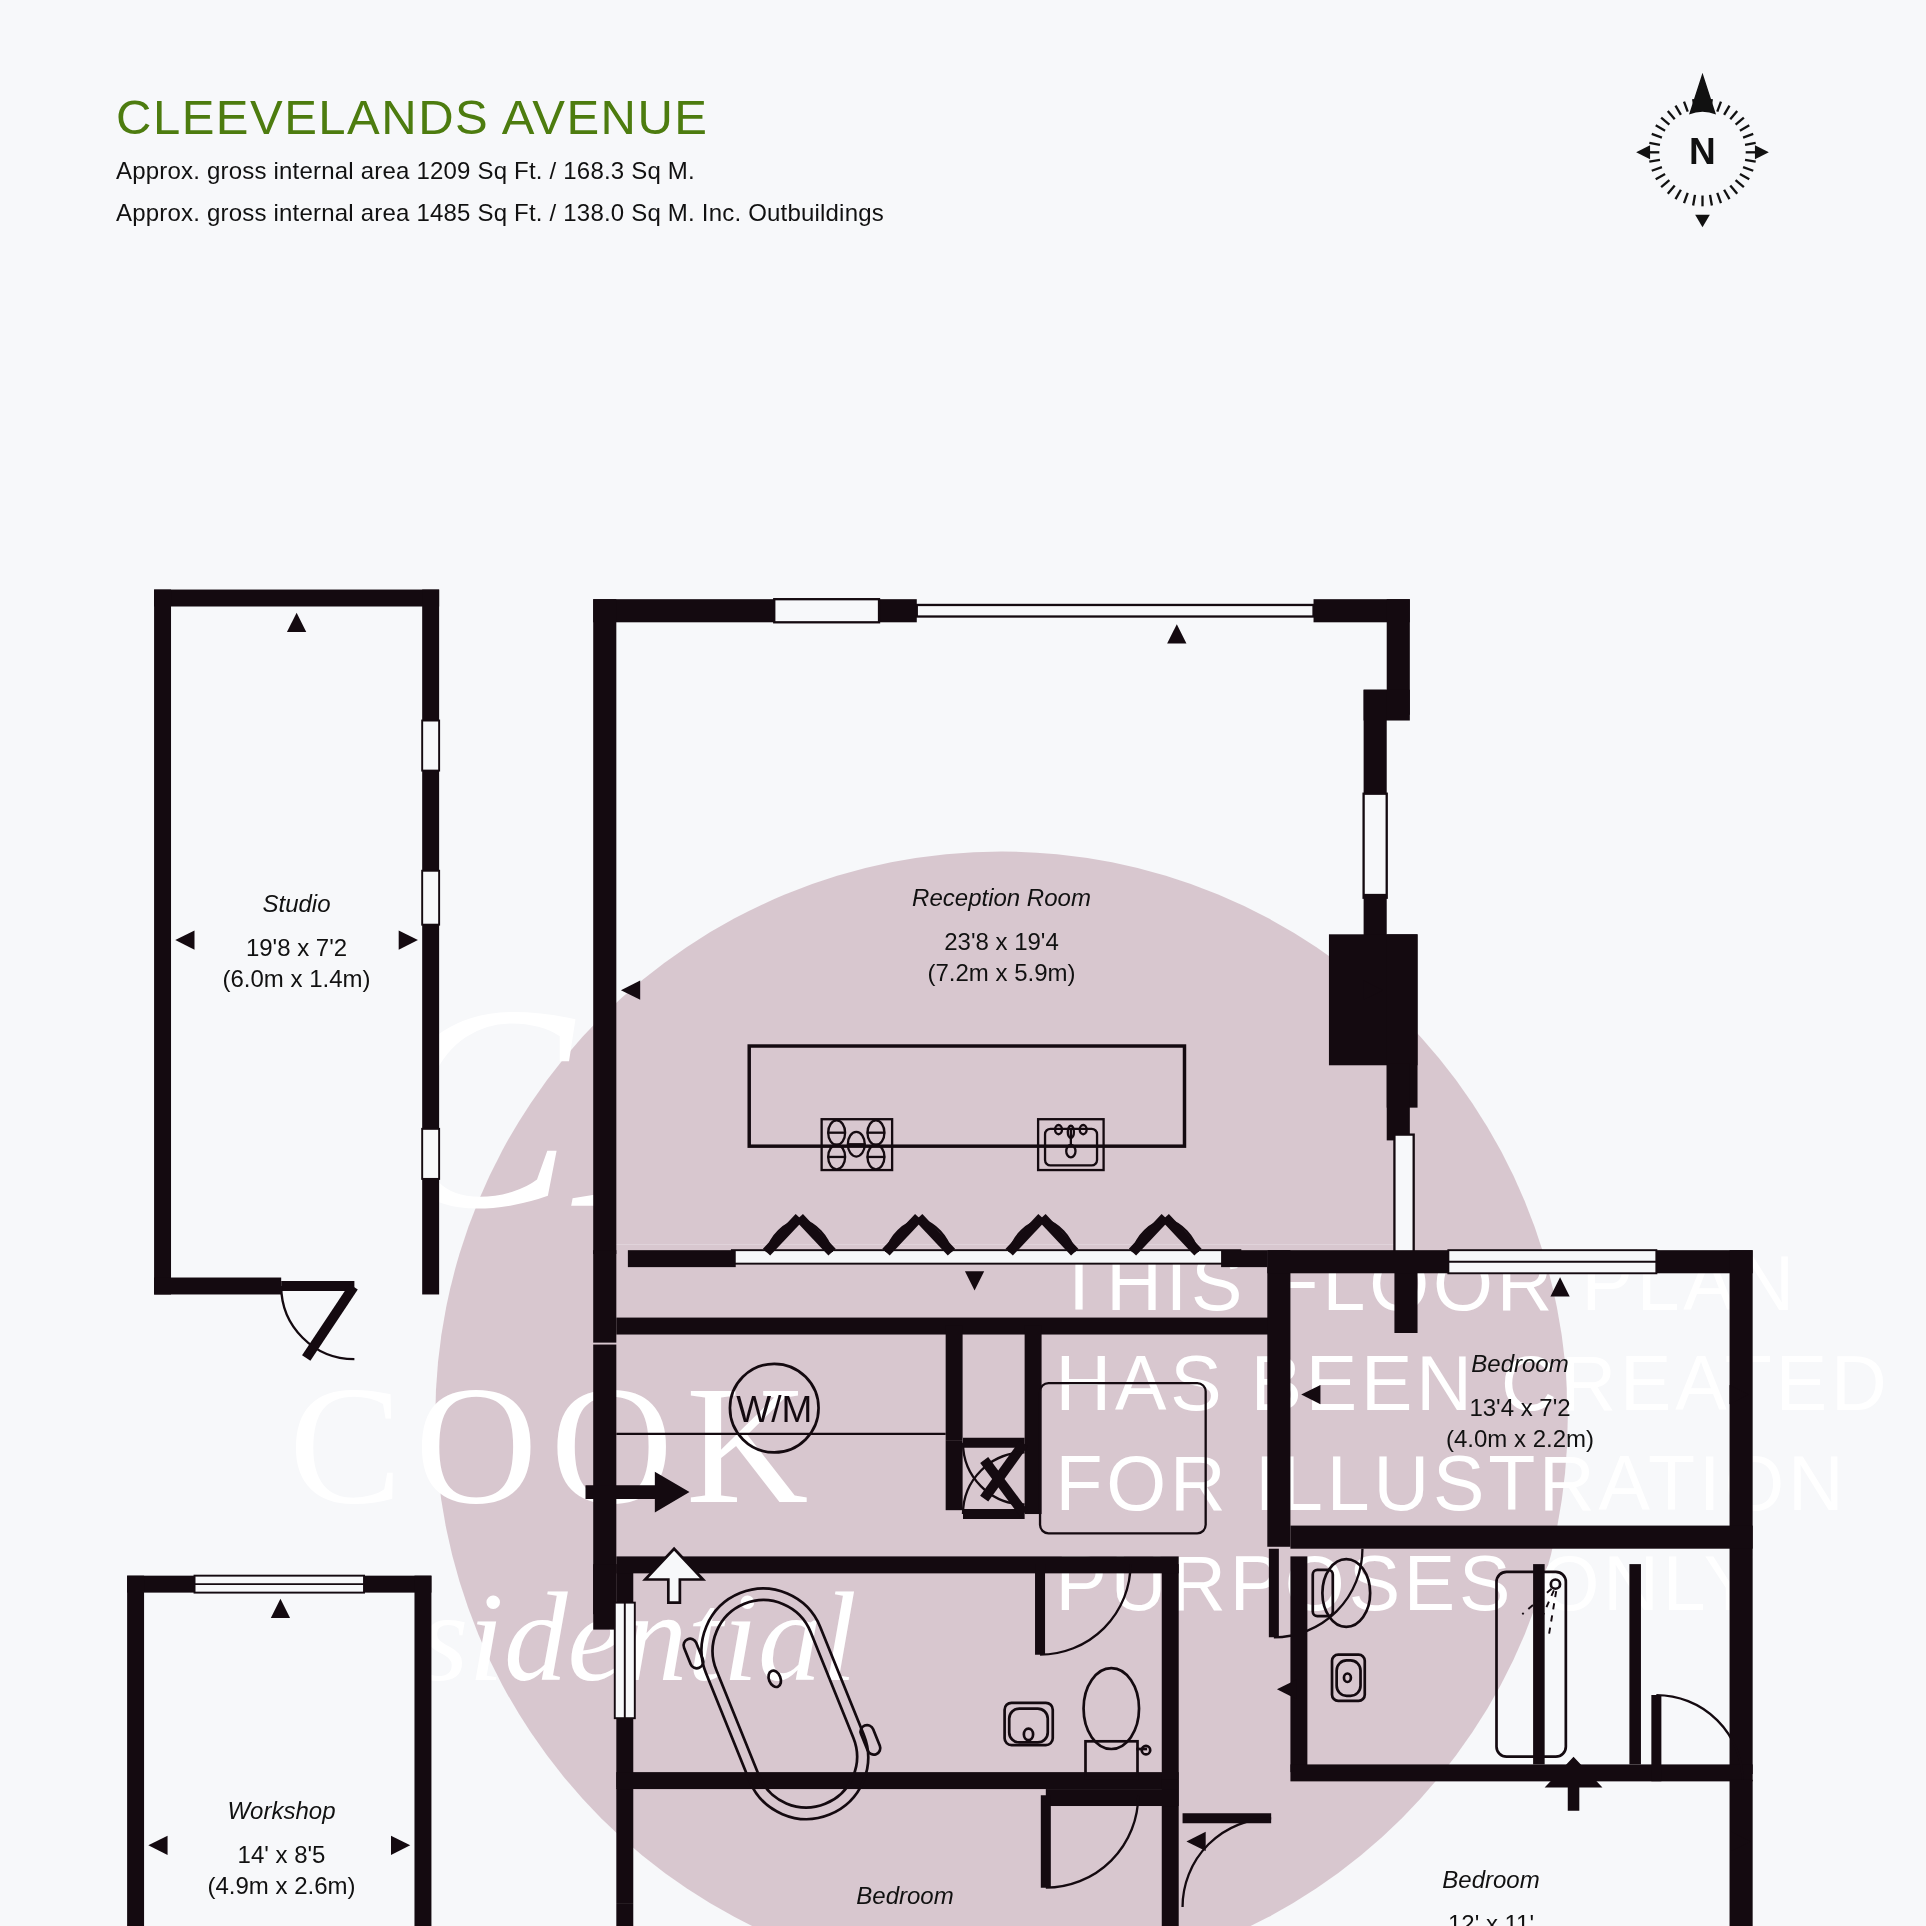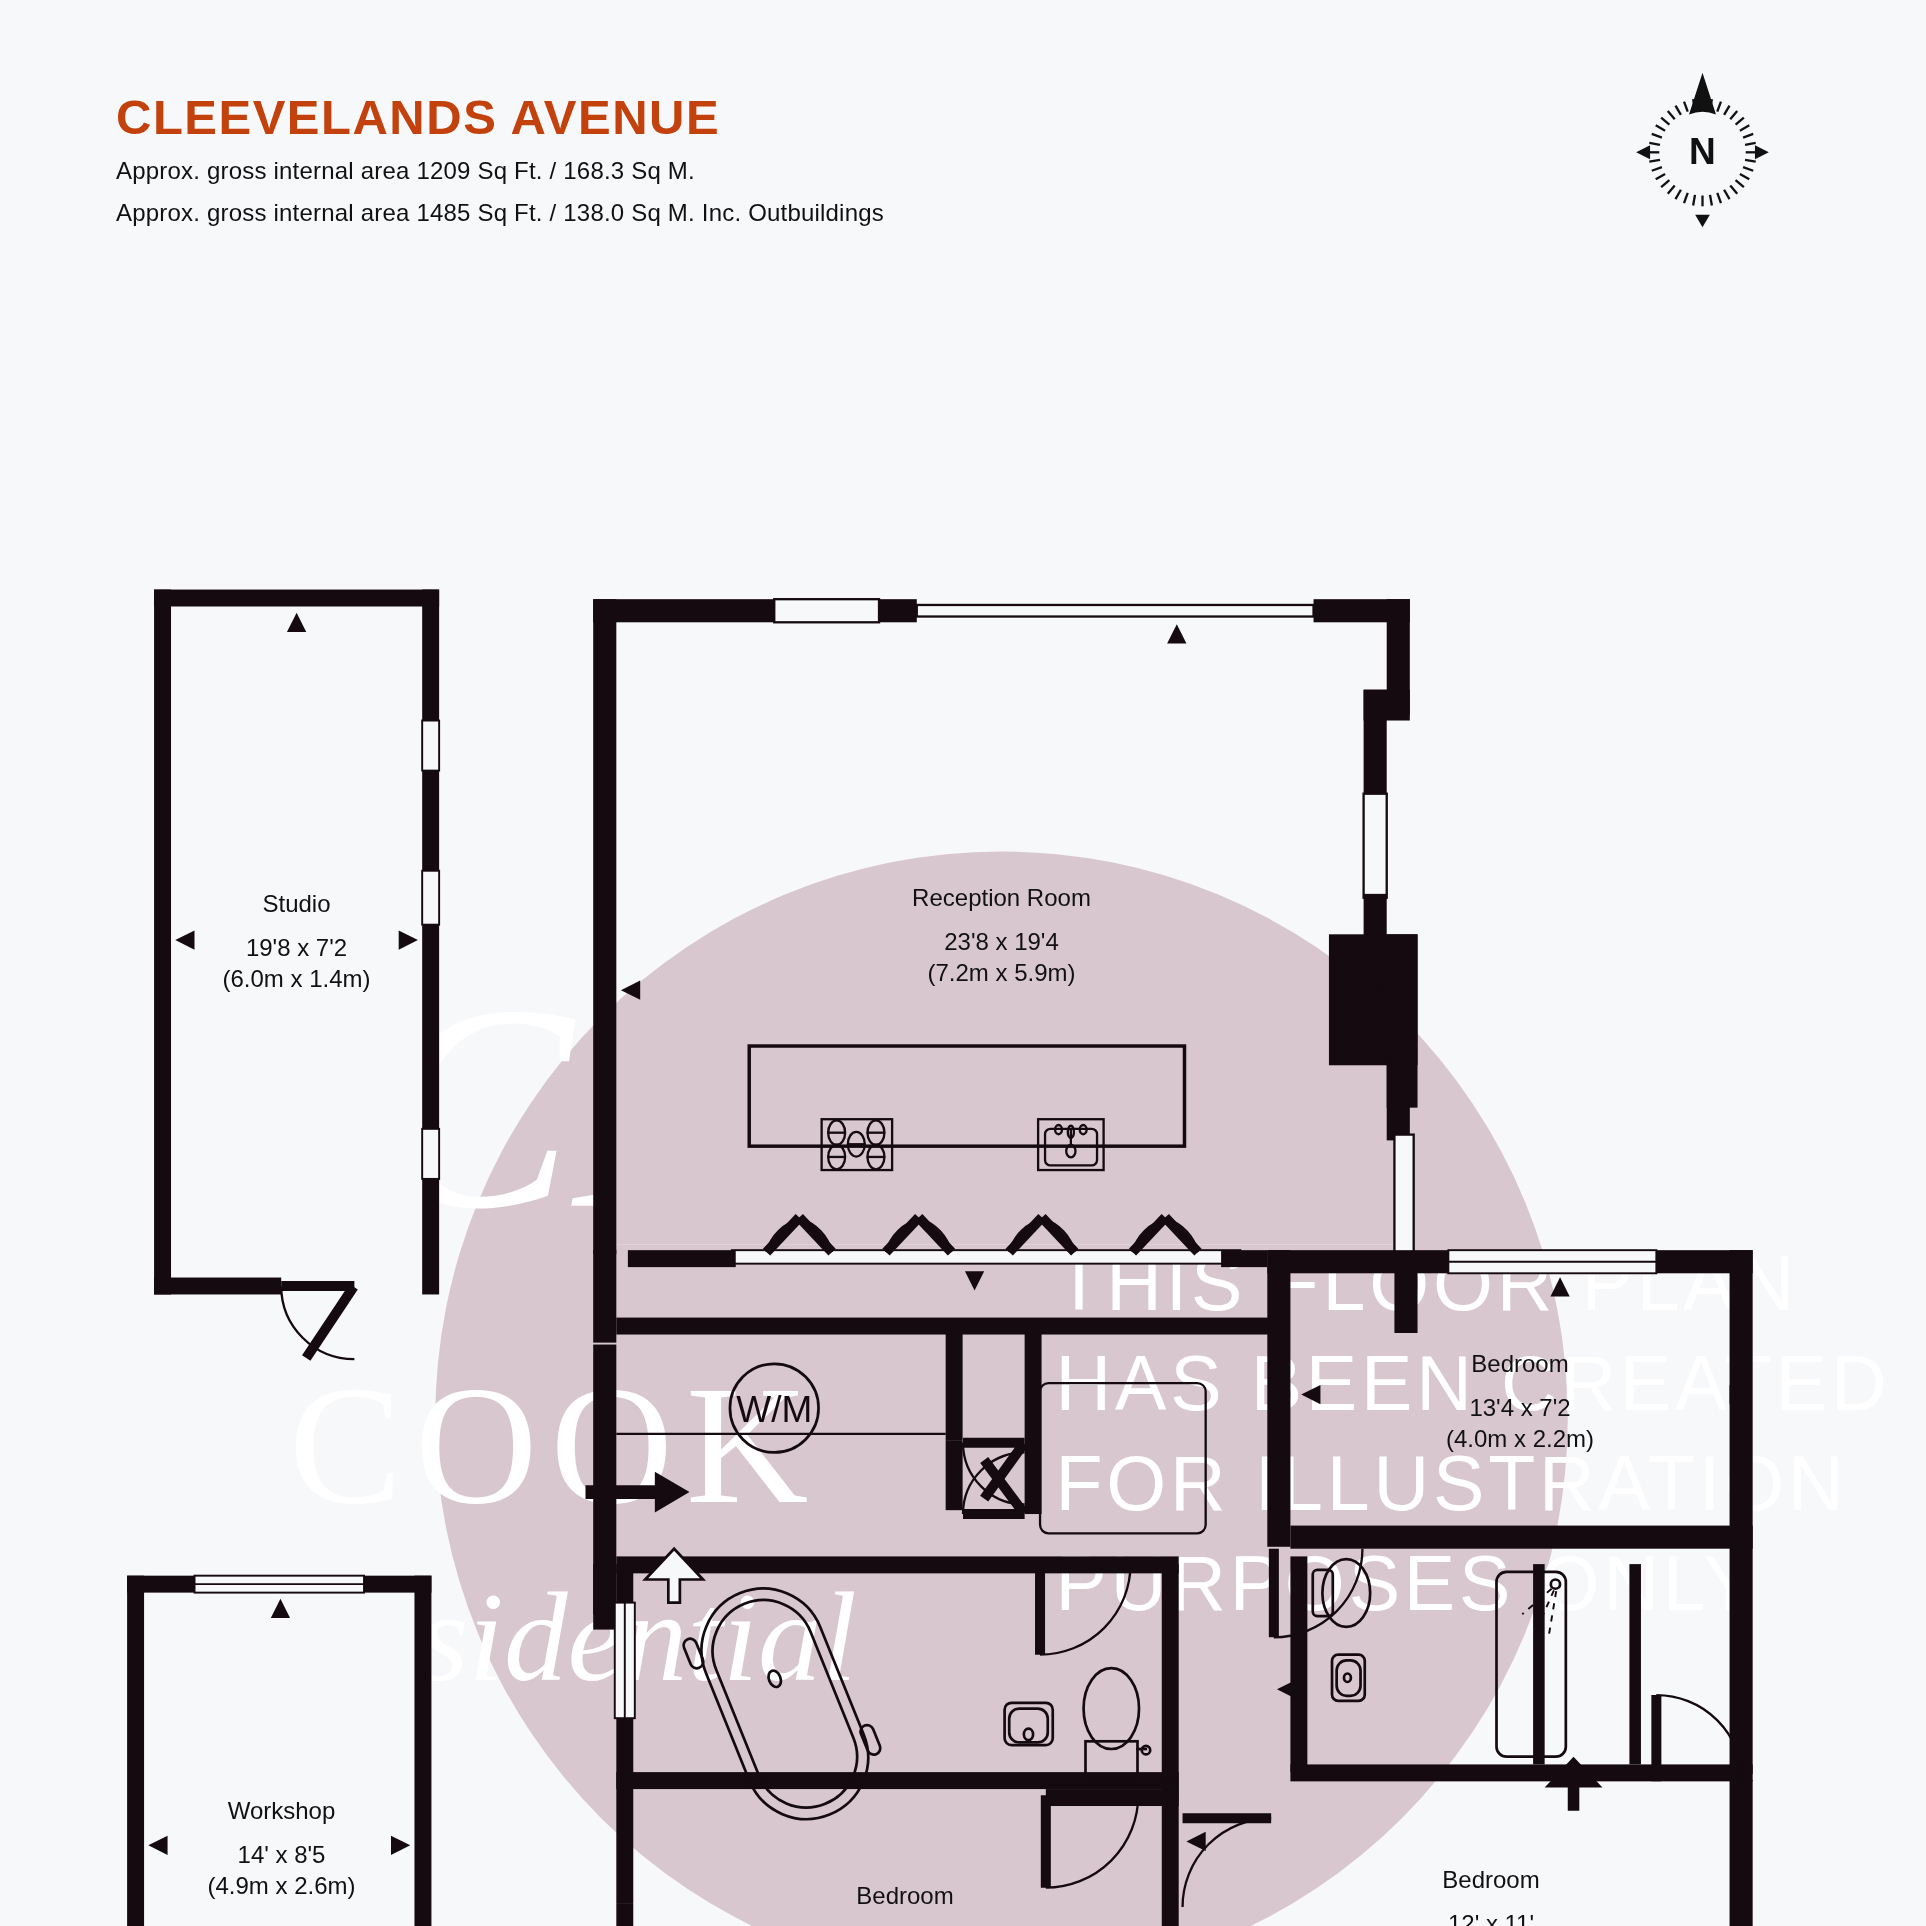--- a/index.html
+++ b/index.html
@@ -8,41 +8,41 @@
     width:1926px;height:2728px;
     background:#f7f8fa;
     font-family:"Liberation Sans", sans-serif;
     position:relative;overflow:hidden;
   }
   #page{position:absolute;inset:0;}
 
   
   #header{position:absolute;left:116px;top:92px;}
   #title{
-    font-size:49px;letter-spacing:1.5px;color:#c2410c;
-    font-weight:700;line-height:1.05;white-space:nowrap;
+    font-size:49px;letter-spacing:1.5px;color:#4d7c0f;
+    font-weight:400;line-height:1.05;white-space:nowrap;
   }
   .sub{
     font-size:24px;color:#111;margin-top:14px;white-space:nowrap;
     letter-spacing:0.2px;
   }
 
   
   #compass{position:absolute;left:1633px;top:69px;width:139px;height:162px;}
 
   
   #plan{position:absolute;left:0;top:0;width:1926px;height:2728px;}
   #plan svg{display:block;}
 
   
   .rlabel{
     position:absolute;text-align:center;color:#111;
     font-size:24px;line-height:1.30;white-space:nowrap;
   }
-  .rlabel .nm{display:block;}
+  .rlabel .nm{display:block;font-style:italic;}
   .rlabel .ft{display:block;margin-top:13px;}
   .rlabel .mt{display:block;}
 
   .wm-circle{fill:#d8c7cf;}
   .wm-text{fill:#ffffff;}
 </style>
 </head>
 <body>
 
 <div id="page">

